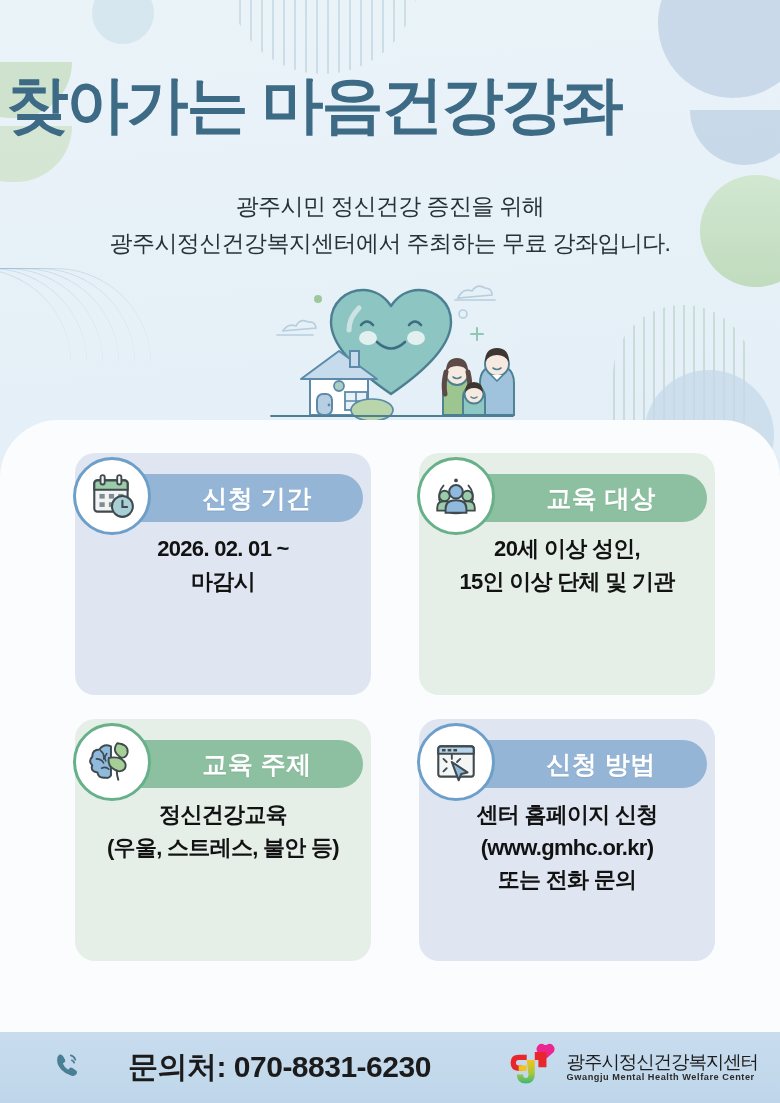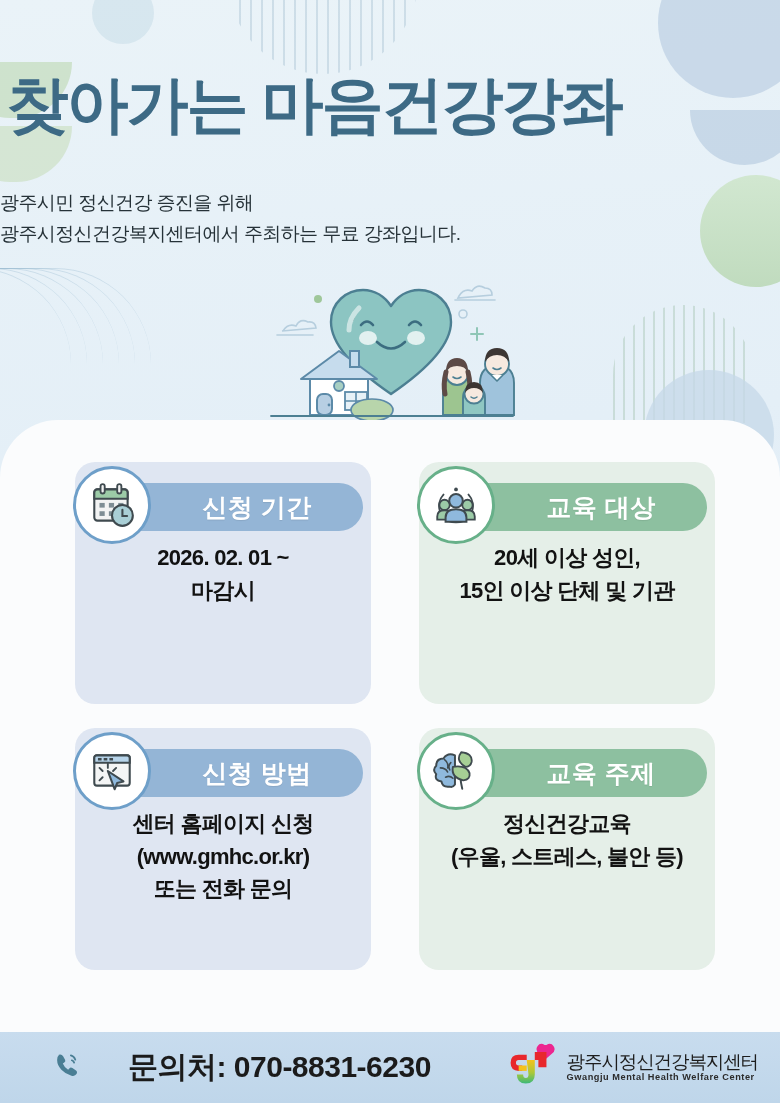--- a/index.html
+++ b/index.html
@@ -155,23 +155,23 @@
     font-weight: 700;
     letter-spacing: -2px;
     color: #3d6a85;
   }
 
   .subtitle {
     position: absolute;
     top: 188px;
     left: 0;
     width: 780px;
-    text-align: left;
+    text-align: center;
     color: #263238;
-    font-size: 19px;
+    font-size: 23px;
     line-height: 1.62;
     font-weight: 500;
     letter-spacing: -0.6px;
   }
 
   
   .hero {
     position: absolute;
     left: 255px;
     top: 272px;
@@ -186,21 +186,21 @@
     top: 420px;
     width: 780px;
     height: 612px;
     background: #fbfcfd;
     border-radius: 58px 58px 0 0;
   }
 
   .cards {
     position: absolute;
     left: 75px;
-    top: 42px;
+    top: 33px;
     width: 640px;
     display: grid;
     grid-template-columns: 296px 296px;
     column-gap: 48px;
     row-gap: 24px;
   }
 
   .card {
     position: relative;
     border-radius: 20px;
@@ -435,55 +435,55 @@
             <circle cx="35" cy="24" r="5" fill="#9ccba7" stroke="#3f4a4f" stroke-width="1.8"></circle>
             <path d="M28 38 v-3 q0 -6 7 -6 q7 0 7 6 v3 z" fill="#9ccba7" stroke="#3f4a4f" stroke-width="1.8"></path>
             <circle cx="24" cy="20" r="6.5" fill="#8fb9dd" stroke="#3f4a4f" stroke-width="1.9"></circle>
             <path d="M14 40 v-4 q0 -8 10 -8 q10 0 10 8 v4 z" fill="#8fb9dd" stroke="#3f4a4f" stroke-width="1.9"></path>
           </svg>
         </div>
         <div class="card-body">20세 이상 성인,
 15인 이상 단체 및 기관</div>
       </div>
 
+      <div class="card green">
+        <div class="card-head">
+          <span class="card-head-label">교육 주제</span>
+        </div>
+        <div class="card-icon">
+          <svg viewBox="0 0 48 48" width="50" height="50">
+            <path d="M23 9 q-7 -3 -11 3 q-7 0 -7 7 q-4 4 0 8 q-2 6 5 7 q1 6 8 5 q3 1 5 -2 z" fill="#8fb9dd" stroke="#3f4a4f" stroke-width="1.9" stroke-linejoin="round"></path>
+            <path d="M13 13 q4 3 3 8 M9 21 q5 0 7 4 M14 30 q4 -2 7 1 M19 16 q-3 3 -1 7" stroke="#3f4a4f" stroke-width="1.5" fill="none" stroke-linecap="round"></path>
+            <path d="M30 41 q-4 -13 3 -23" stroke="#3f4a4f" stroke-width="1.9" fill="none" stroke-linecap="round"></path>
+            <path d="M33 20 q-10 -6 -4 -14 q11 1 10 9 q-1 5 -6 5 z" fill="#a6cf95" stroke="#3f4a4f" stroke-width="1.8" stroke-linejoin="round"></path>
+            <path d="M31 33 q-12 -3 -10 -13 q13 -2 16 6 q1 6 -6 7 z" fill="#a6cf95" stroke="#3f4a4f" stroke-width="1.8" stroke-linejoin="round"></path>
+          </svg>
+        </div>
+        <div class="card-body">정신건강교육
+(우울, 스트레스, 불안 등)</div>
+      </div>
+
       <div class="card blue">
         <div class="card-head">
           <span class="card-head-label">신청 방법</span>
         </div>
         <div class="card-icon">
           <svg viewBox="0 0 48 48" width="50" height="50">
             <rect x="7" y="9" width="34" height="29" rx="2.5" fill="#f4f5f5" stroke="#3f4a4f" stroke-width="2"></rect>
             <path d="M7 11.5 a2.5 2.5 0 0 1 2.5 -2.5 h29 a2.5 2.5 0 0 1 2.5 2.5 v4.5 H7 z" fill="#b7d4ea" stroke="#3f4a4f" stroke-width="2"></path>
             <rect x="10.5" y="11.5" width="3.5" height="2.4" fill="#3f4a4f"></rect>
             <rect x="16" y="11.5" width="3.5" height="2.4" fill="#3f4a4f"></rect>
             <rect x="21.5" y="11.5" width="3.5" height="2.4" fill="#3f4a4f"></rect>
             <path d="M20 21 v-4 M15 24 l-3 -3 M25 24 l3 -3 M15 30 l-3 3" stroke="#3f4a4f" stroke-width="1.8" stroke-linecap="round"></path>
             <path d="M20 24 l15 10 l-6 1.5 l-2.5 6 z" fill="#8fb9dd" stroke="#3f4a4f" stroke-width="2" stroke-linejoin="round"></path>
           </svg>
         </div>
         <div class="card-body">센터 홈페이지 신청
 (www.gmhc.or.kr)
 또는 전화 문의</div>
-      </div>
-
-      <div class="card green">
-        <div class="card-head">
-          <span class="card-head-label">교육 주제</span>
-        </div>
-        <div class="card-icon">
-          <svg viewBox="0 0 48 48" width="50" height="50">
-            <path d="M23 9 q-7 -3 -11 3 q-7 0 -7 7 q-4 4 0 8 q-2 6 5 7 q1 6 8 5 q3 1 5 -2 z" fill="#8fb9dd" stroke="#3f4a4f" stroke-width="1.9" stroke-linejoin="round"></path>
-            <path d="M13 13 q4 3 3 8 M9 21 q5 0 7 4 M14 30 q4 -2 7 1 M19 16 q-3 3 -1 7" stroke="#3f4a4f" stroke-width="1.5" fill="none" stroke-linecap="round"></path>
-            <path d="M30 41 q-4 -13 3 -23" stroke="#3f4a4f" stroke-width="1.9" fill="none" stroke-linecap="round"></path>
-            <path d="M33 20 q-10 -6 -4 -14 q11 1 10 9 q-1 5 -6 5 z" fill="#a6cf95" stroke="#3f4a4f" stroke-width="1.8" stroke-linejoin="round"></path>
-            <path d="M31 33 q-12 -3 -10 -13 q13 -2 16 6 q1 6 -6 7 z" fill="#a6cf95" stroke="#3f4a4f" stroke-width="1.8" stroke-linejoin="round"></path>
-          </svg>
-        </div>
-        <div class="card-body">정신건강교육
-(우울, 스트레스, 불안 등)</div>
       </div>
 
     </div>
   </div>
 
   <div class="footer">
     <div class="footer-contact">
       <span>
         <svg viewBox="0 0 30 30" width="29" height="29">
           <path d="M7 4 q3 -1 4.5 1.5 l2 3.5 q1 1.8 -0.8 3 l-1.5 1 q1.5 4 5.5 6.5 l1.2 -1.4

